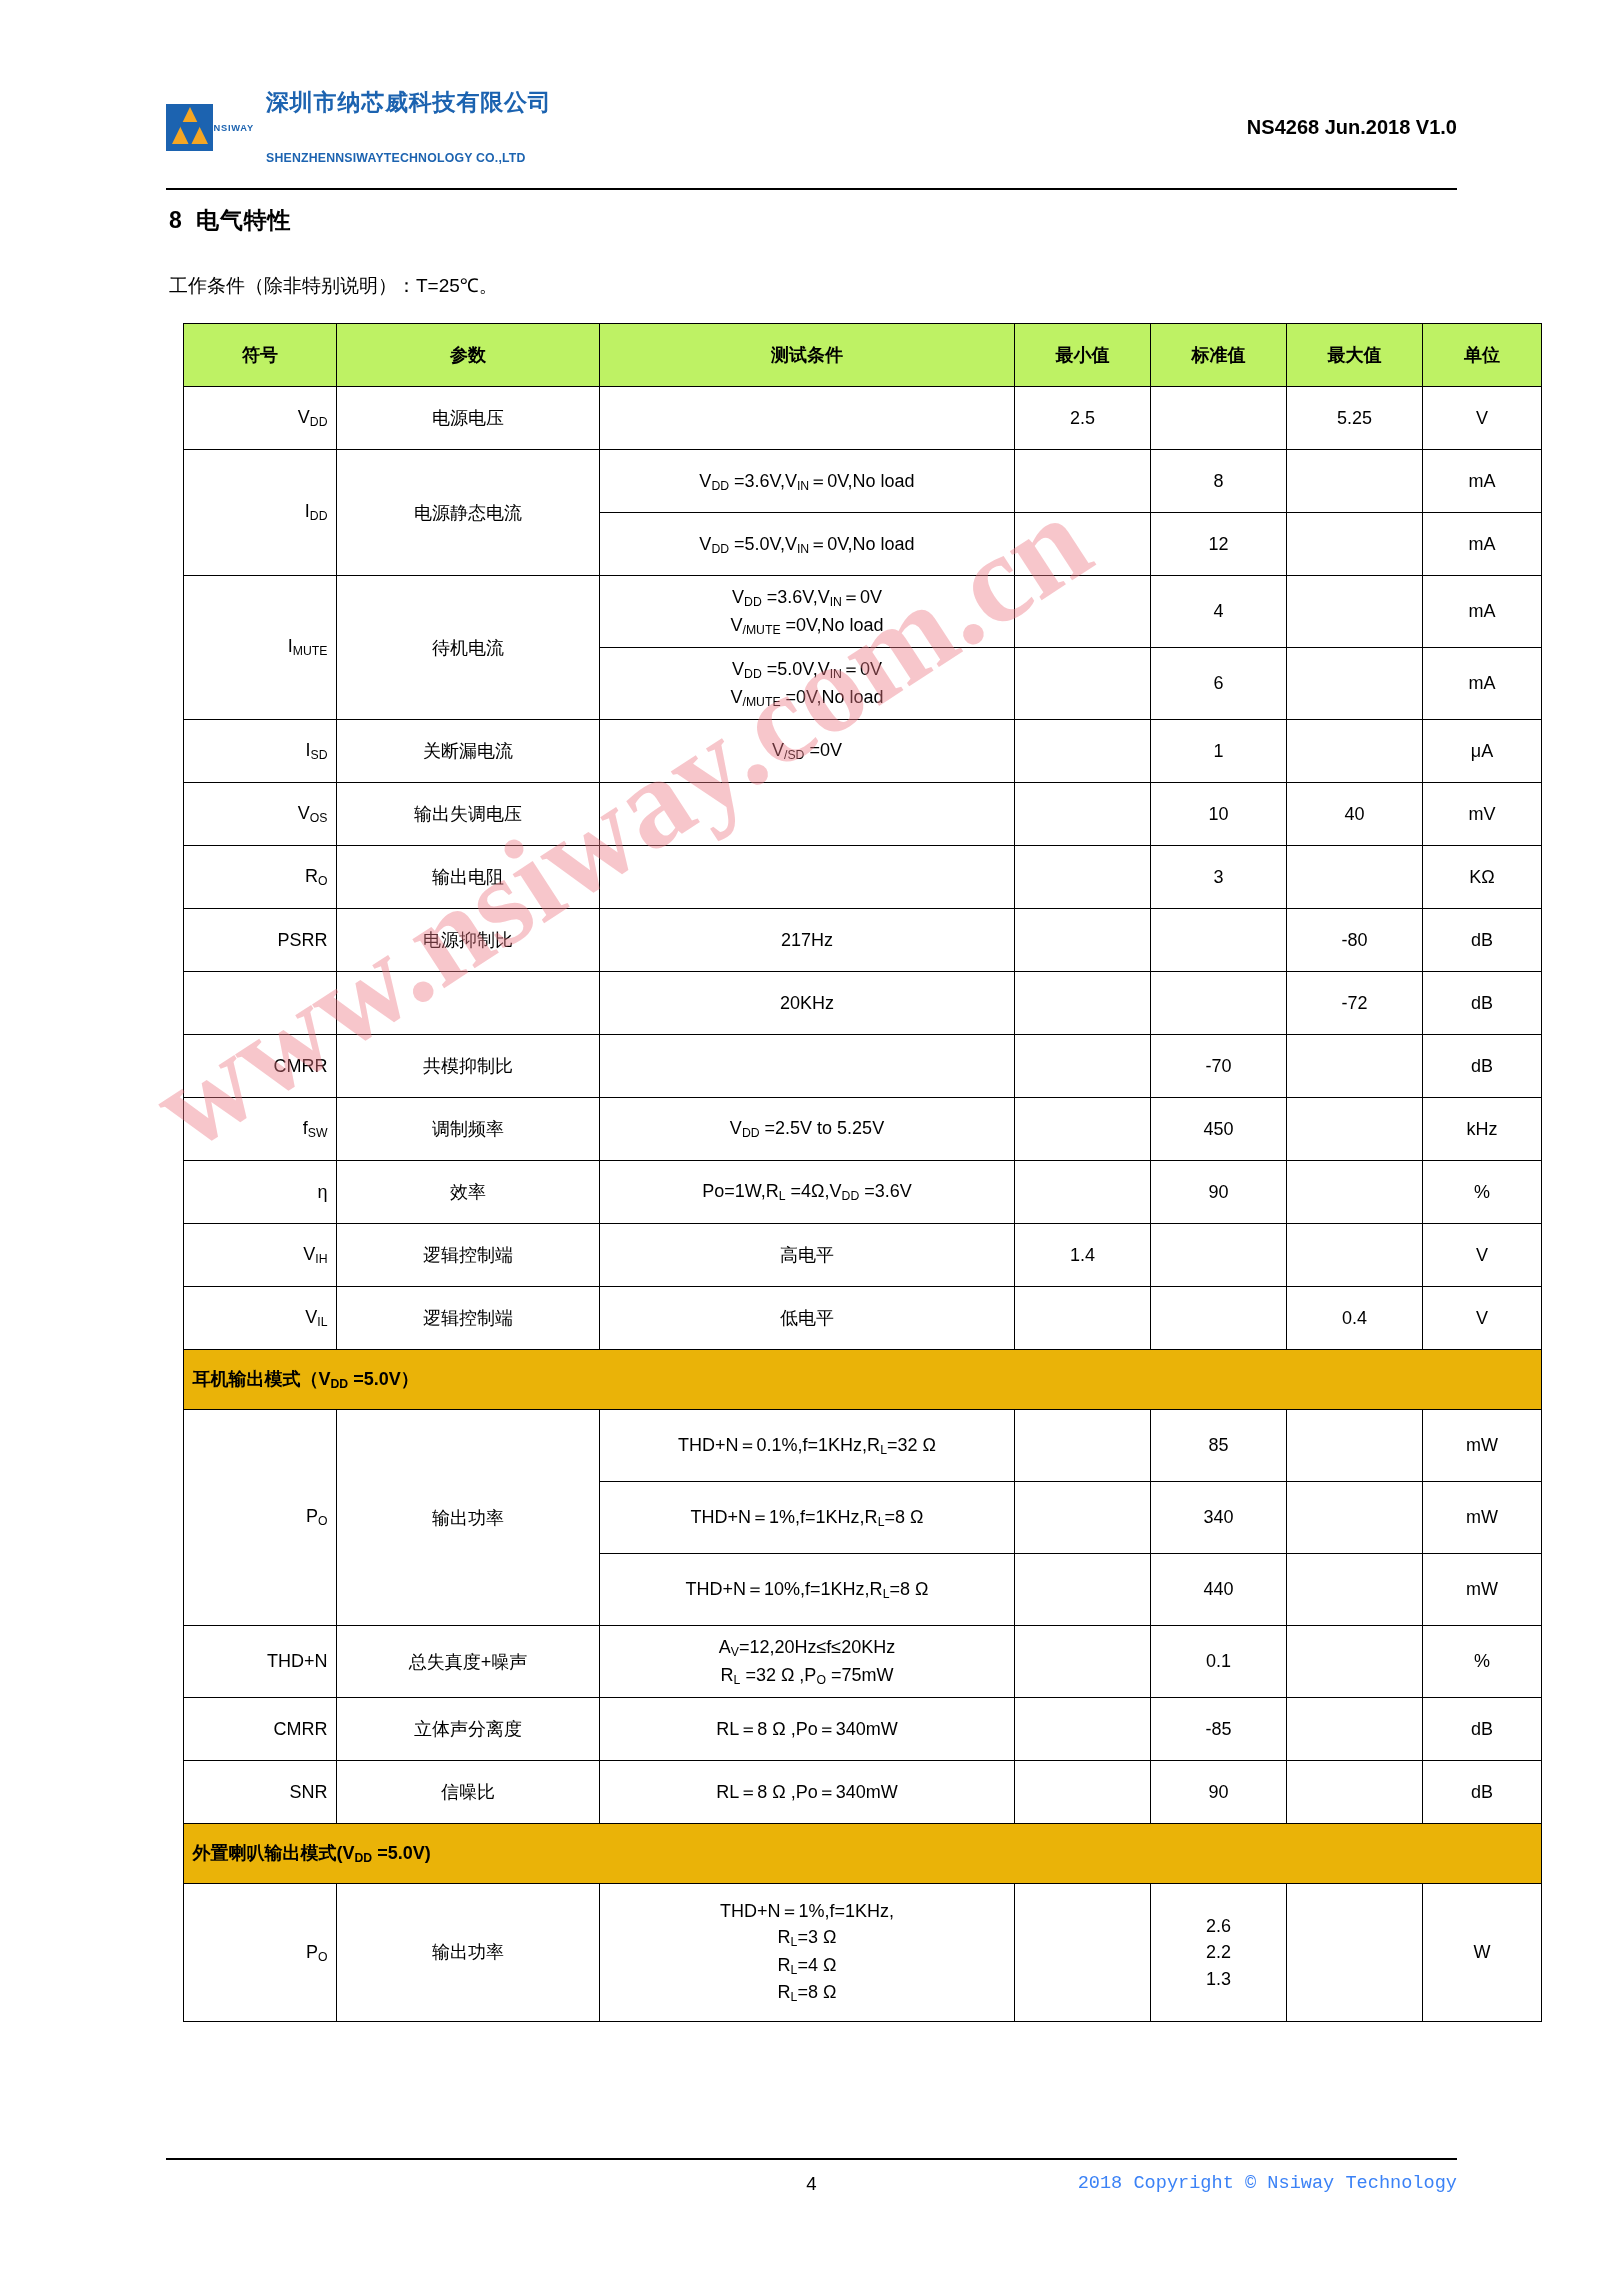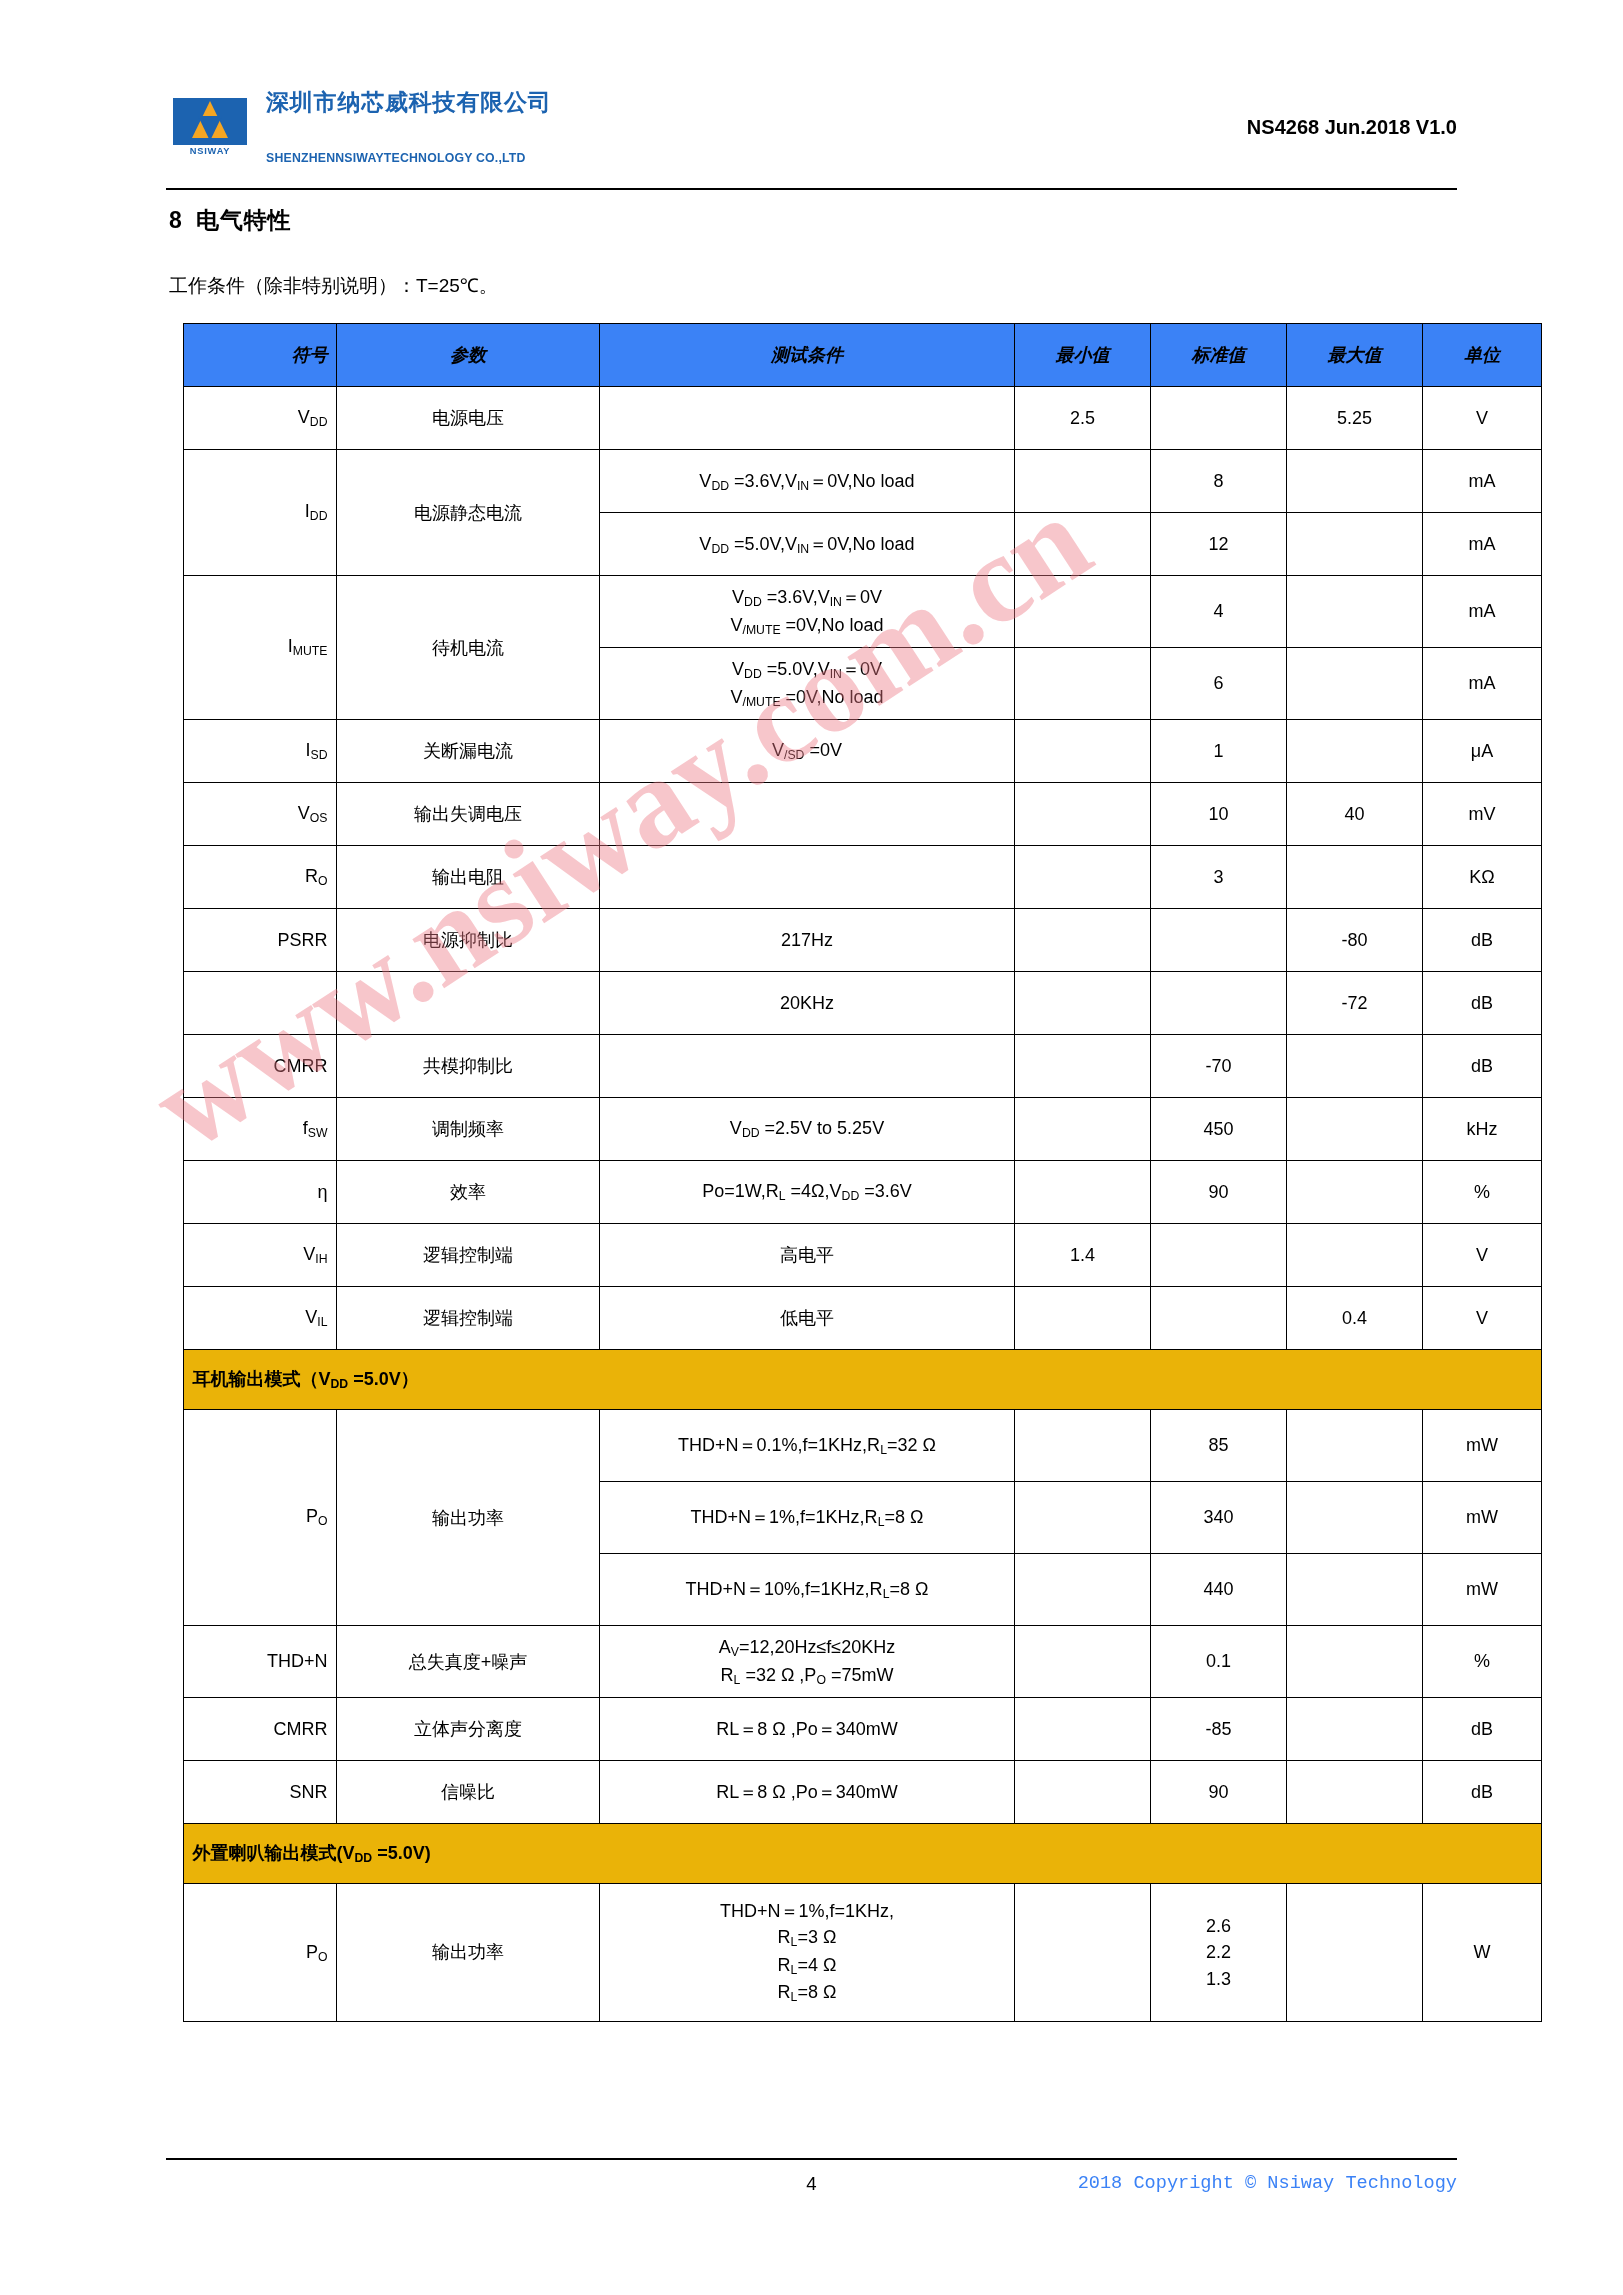--- a/index.html
+++ b/index.html
@@ -37,21 +37,20 @@
   .brand {
     display: flex;
     align-items: center;
     gap: 12px;
   }
   .logo-box {
     width: 88px;
     height: 64px;
     position: relative;
     display: flex;
-    flex-direction: column;
     align-items: center;
     justify-content: center;
   }
   .logo-mark {
     width: 74px;
     height: 47px;
     background: #1c63b0;
     position: relative;
     overflow: hidden;
   }
@@ -157,25 +156,25 @@
   }
   .c-sym   { width: 135px; text-align: right; }
   .c-param { width: 245px; text-align: center; }
   .c-cond  { width: 397px; text-align: center; padding-left: 13.5px; }
   .c-min   { width: 118px; text-align: center; }
   .c-typ   { width: 118px; text-align: center; }
   .c-max   { width: 118px; text-align: center; margin-top: 21px; }
   .c-unit  { width: 101px; text-align: center; }
 
   thead td, .hdr td {
-    background: #3b82f6;
-    font-weight: bold;
+    background: #bef264;
+    font-weight: bold;
+    text-align: center;
     font-size: 19.4px;
     height: 52px;
-    font-style: italic;
   }
   .row-tall td { height: 61px; }
   .row-mid td  { height: 52px; }
   .band td {
     background: #eab308;
     font-weight: bold;
     text-align: left;
     padding-left: 15px;
     font-size: 19.4px;
     height: 49px;

